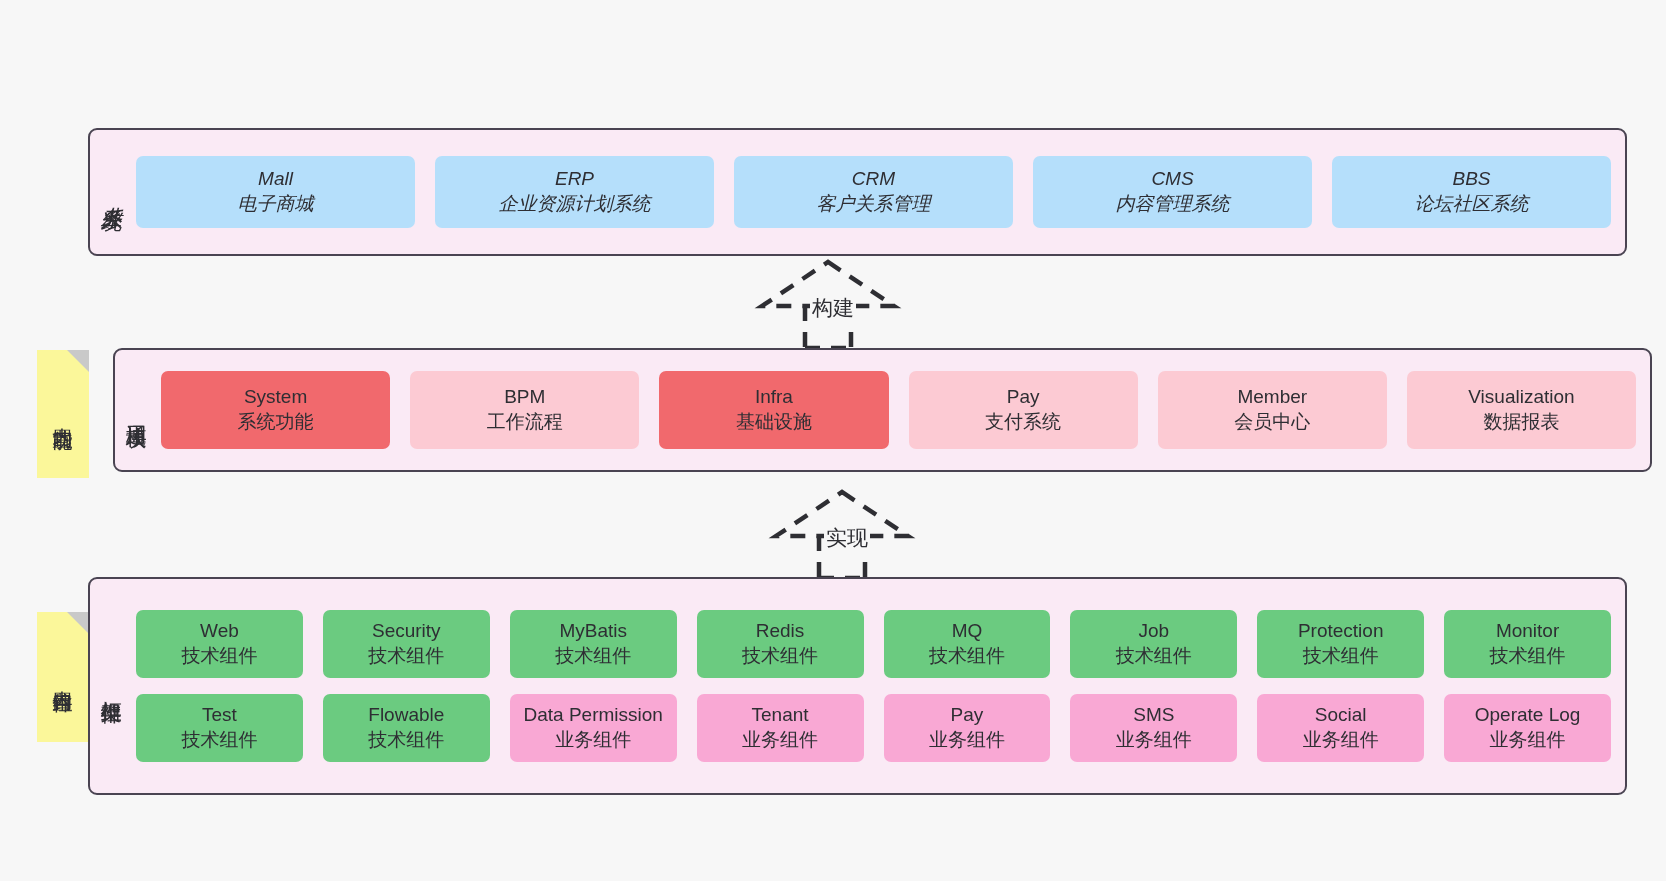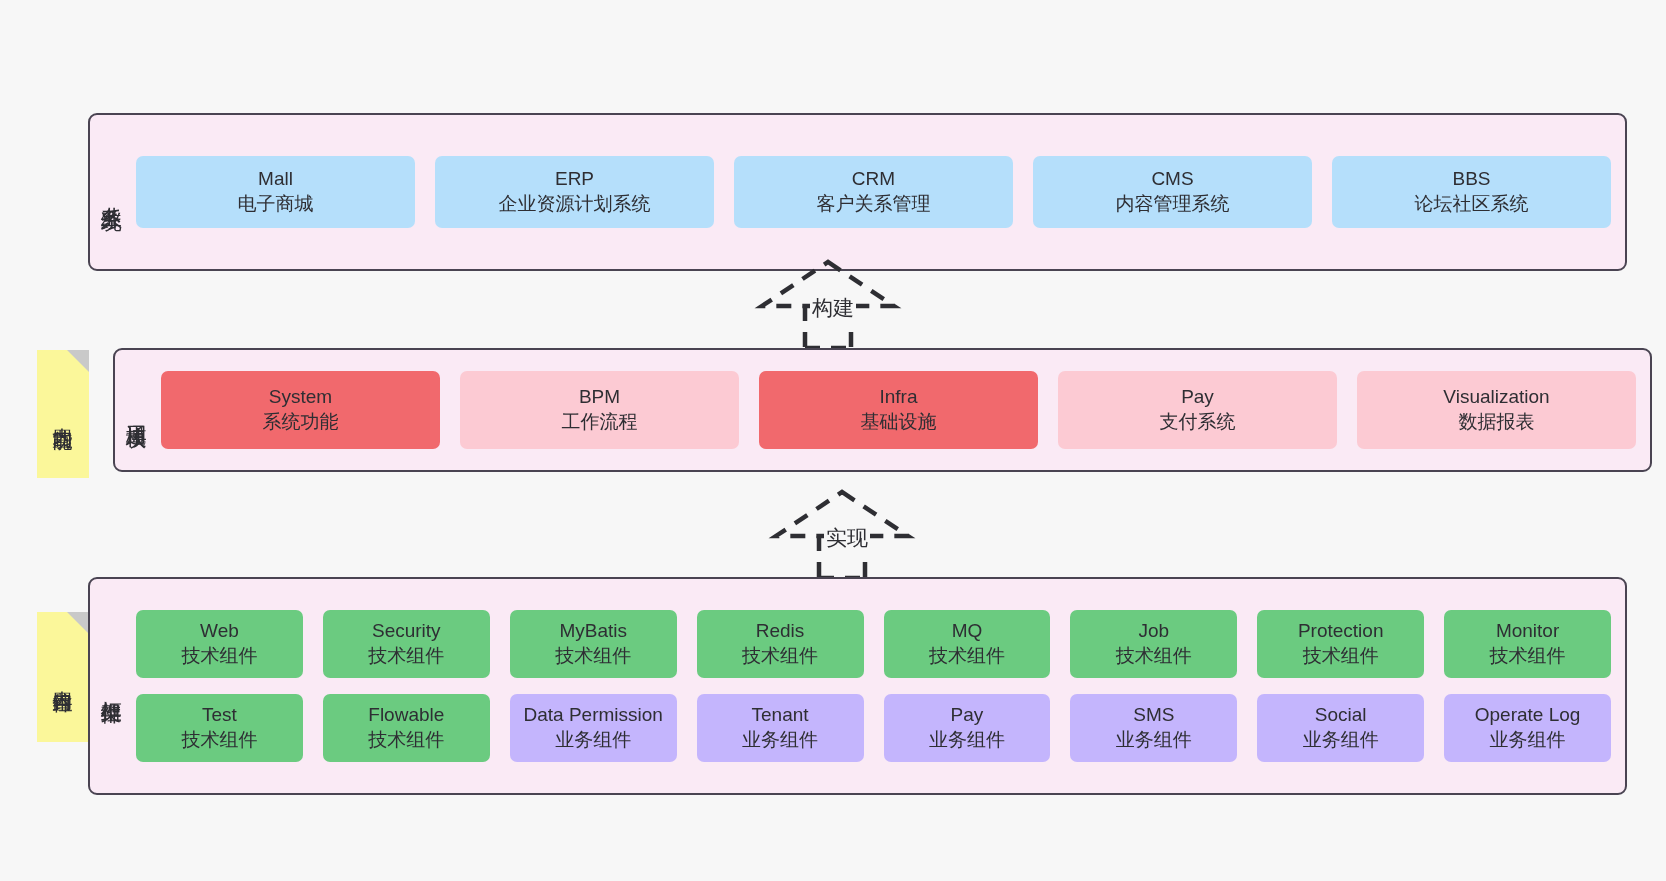--- a/index.html
+++ b/index.html
@@ -69,24 +69,24 @@
     padding:6px 4px;
     user-select:none;
   }
   .node .en{display:block;}
   .node .cn{display:block;}
 
   .blue{background:#b5dffb;}
   .red{background:#f1696d;}
   .pink{background:#fccad3;}
   .green{background:#6bcb80;}
-  .lgreen{background:#c4b5fd;}
-
-  
-  #panel-business{left:88px;top:113px;width:1539px;height:158px;}
+  .lgreen{background:#f9a8d4;}
+
+  
+  #panel-business{left:88px;top:128px;width:1539px;height:128px;font-style:italic;}
   #panel-business .node{height:72px;}
 
   #panel-common{left:88px;top:348px;width:1539px;height:124px;margin-left:25px;}
   #panel-common .node{height:78px;}
 
   #panel-framework{left:88px;top:577px;width:1539px;height:218px;}
   #panel-framework .node{height:68px;}
 
   
   .note{
@@ -191,20 +191,24 @@
           </div>
           <div class="node red">
             <span class="en">Infra</span>
             <span class="cn">基础设施</span>
           </div>
           <div class="node pink">
             <span class="en">Pay</span>
             <span class="cn">支付系统</span>
           </div>
           <div class="node pink">
+            <span class="en">Member</span>
+            <span class="cn">会员中心</span>
+          </div>
+          <div class="node pink">
             <span class="en">Visualization</span>
             <span class="cn">数据报表</span>
           </div>
         </div>
     </div>
   </div>
 
   <div class="arrow" id="arrow-impl">
     <svg width="140" height="90" viewBox="0 0 140 90" aria-hidden="true">
       <path d="M70 4 L136 48 L4 48 Z" fill="none" stroke="#2e2e33" stroke-width="4.5" stroke-dasharray="15 11" stroke-linejoin="miter"></path>

